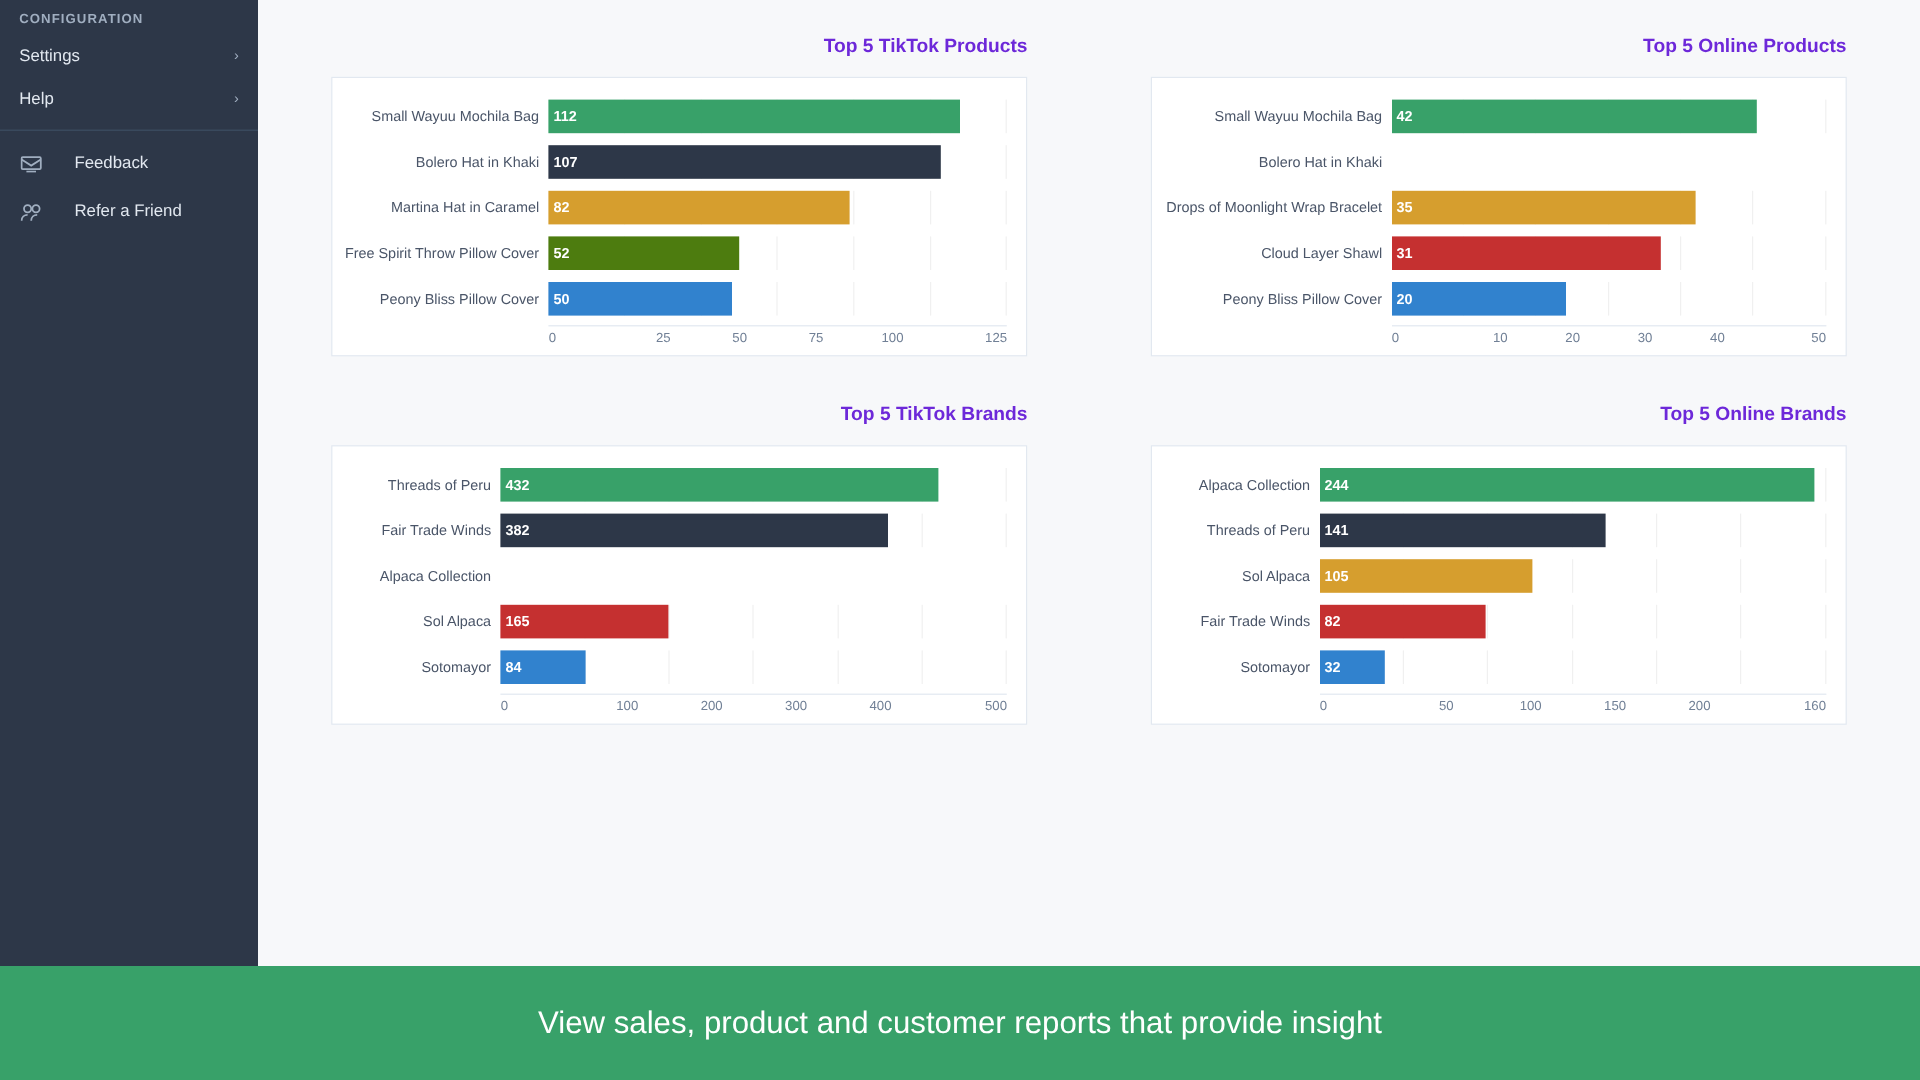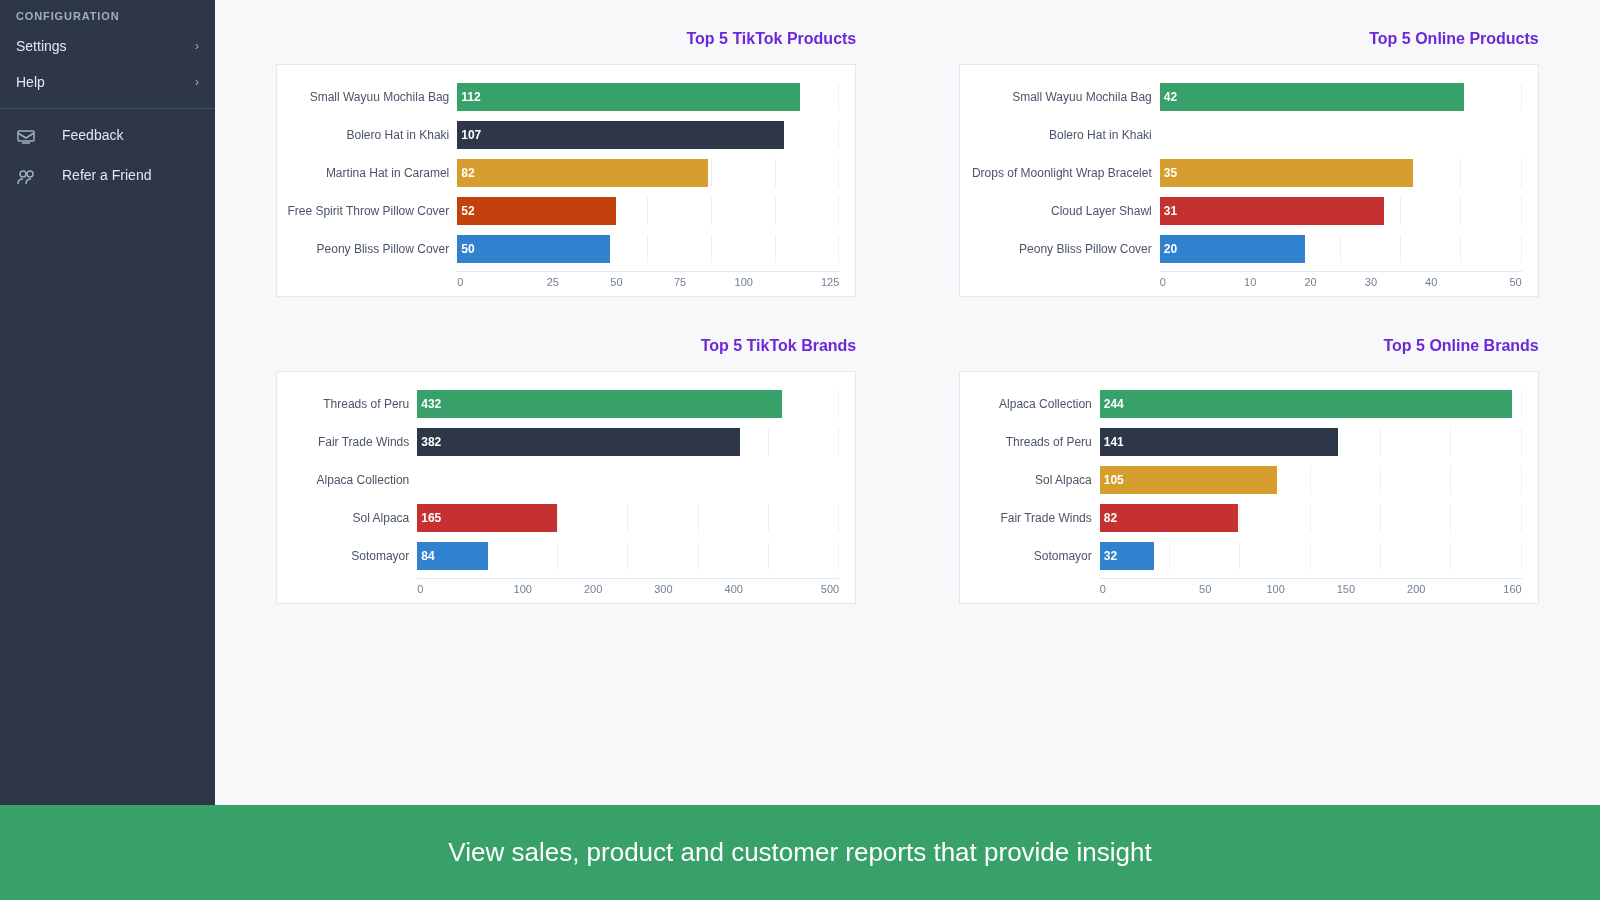--- a/index.html
+++ b/index.html
@@ -283,21 +283,21 @@
                 <div class="bar-label" style="width: 180px;">Free Spirit Throw Pillow Cover</div>
                 <div class="bar-track">
                   <div class="bar-grid">
                     <div class="grid-line"></div>
                     <div class="grid-line"></div>
                     <div class="grid-line"></div>
                     <div class="grid-line"></div>
                     <div class="grid-line"></div>
                     <div class="grid-line"></div>
                   </div>
-                  <div class="bar-fill" style="width: 41.6%; background-color: #c2410c;">
+                  <div class="bar-fill" style="width: 41.6%; background-color: #4d7c0f;">
                     <span class="bar-value">52</span>
                   </div>
                 </div>
               </div>
               <div class="bar-row">
                 <div class="bar-label" style="width: 180px;">Peony Bliss Pillow Cover</div>
                 <div class="bar-track">
                   <div class="bar-grid">
                     <div class="grid-line"></div>
                     <div class="grid-line"></div>

